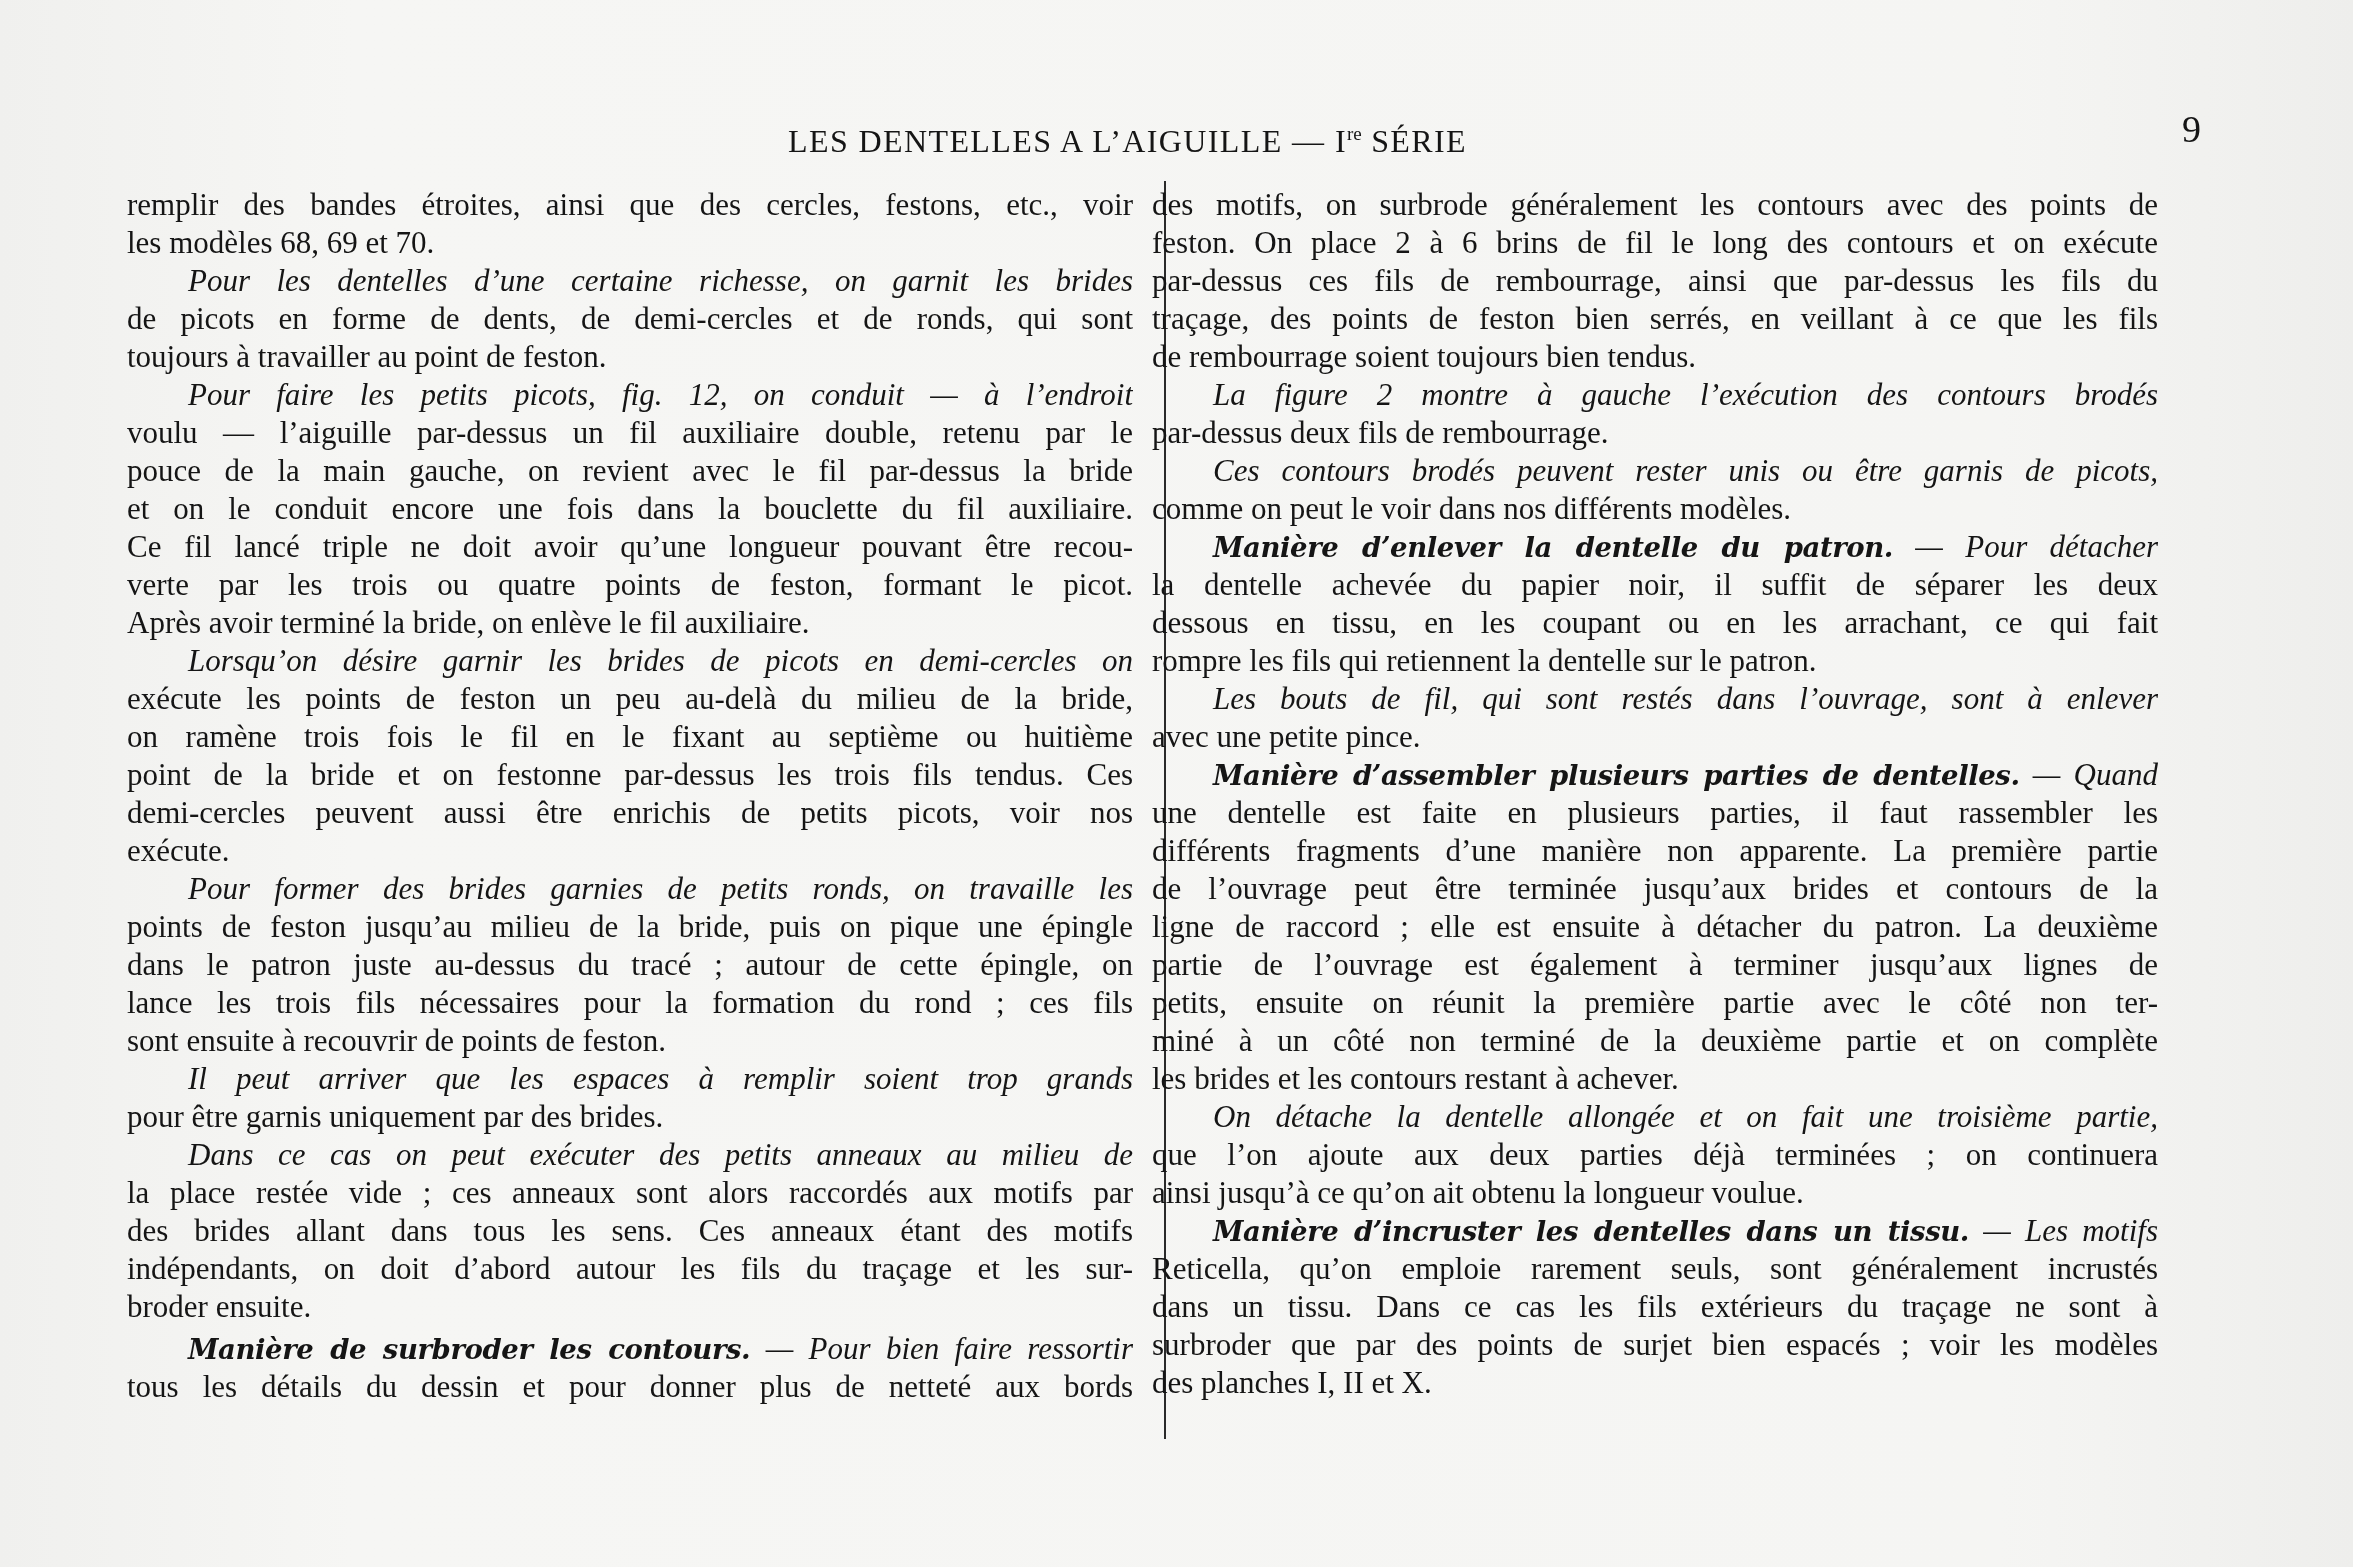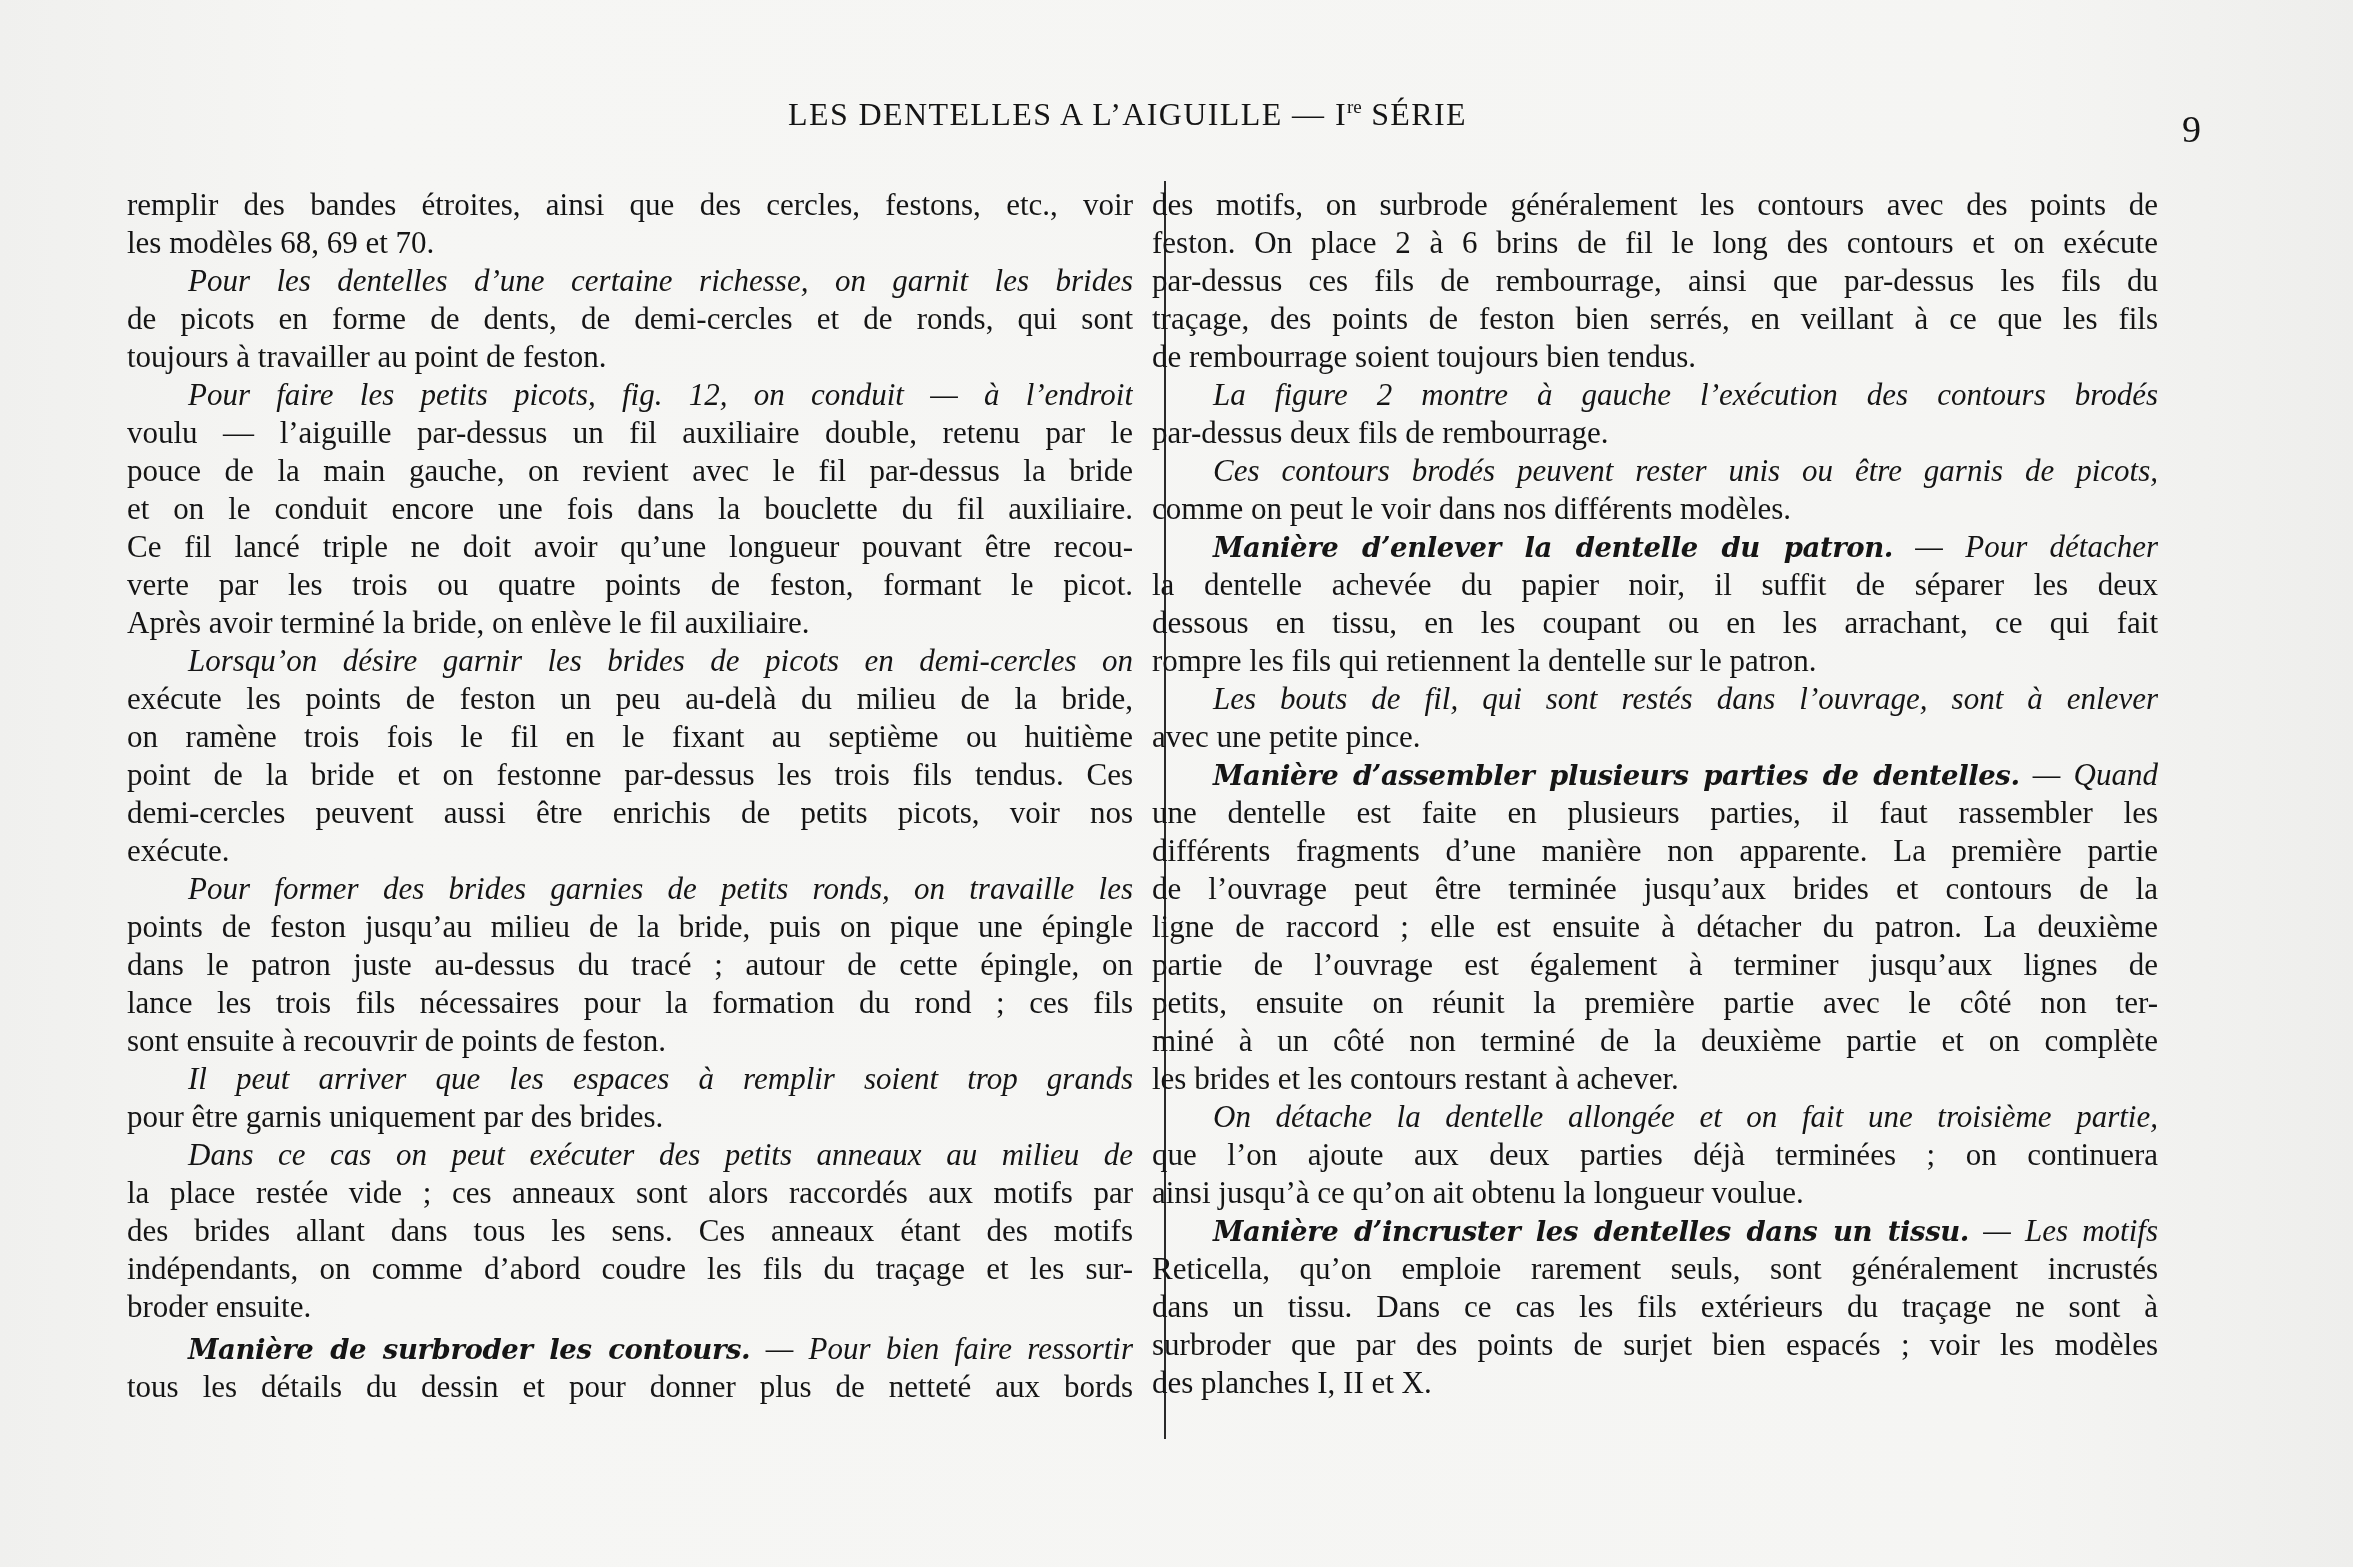--- a/index.html
+++ b/index.html
@@ -5,21 +5,21 @@
   html, body { margin: 0; padding: 0; }
   body {
     width: 2354px; height: 1567px;
     background: #f4f4f2;
     position: relative; overflow: hidden;
     font-family: "Liberation Serif", "DejaVu Serif", serif;
     color: #151515;
   }
   .page { position: absolute; inset: 0; background: linear-gradient(90deg, #f0f0ee 0%, #f6f6f4 15%, #f5f5f3 85%, #eeeeec 100%); }
   .running-head {
-    position: absolute; top: 96px; left: 788px;
+    position: absolute; top: 123px; left: 788px;
     font-size: 32px; letter-spacing: 1.4px; white-space: nowrap; text-align: right;
   }
   .running-head sup { font-size: 19px; letter-spacing: 0; vertical-align: 11.6px; }
   .page-number {
     position: absolute; top: 107px; left: 2182px;
     font-size: 38px;
   }
   .column { position: absolute; top: 186px; }
   .col-left { left: 127px; width: 1006px; }
   .col-right { left: 1152px; width: 1006px; }
@@ -68,21 +68,21 @@
       <div class="line indent"><span>Pour former des brides garnies de petits ronds, on travaille les</span></div>
       <div class="line"><span>points de feston jusqu’au milieu de la bride, puis on pique une épingle</span></div>
       <div class="line"><span>dans le patron juste au-dessus du tracé ; autour de cette épingle, on</span></div>
       <div class="line"><span>lance les trois fils nécessaires pour la formation du rond ; ces fils</span></div>
       <div class="line last"><span>sont ensuite à recouvrir de points de feston.</span></div>
       <div class="line indent"><span>Il peut arriver que les espaces à remplir soient trop grands</span></div>
       <div class="line last"><span>pour être garnis uniquement par des brides.</span></div>
       <div class="line indent"><span>Dans ce cas on peut exécuter des petits anneaux au milieu de</span></div>
       <div class="line"><span>la place restée vide ; ces anneaux sont alors raccordés aux motifs par</span></div>
       <div class="line"><span>des brides allant dans tous les sens. Ces anneaux étant des motifs</span></div>
-      <div class="line"><span>indépendants, on comme d’abord coudre les fils du traçage et les sur-</span></div>
+      <div class="line"><span>indépendants, on doit d’abord autour les fils du traçage et les sur-</span></div>
       <div class="line last"><span>broder ensuite.</span></div>
       <div class="line indent gap"><b>Manière de surbroder les contours.</b><span> — Pour bien faire ressortir</span></div>
       <div class="line"><span>tous les détails du dessin et pour donner plus de netteté aux bords</span></div>
     </div>
   <div class="divider"></div>
   <div class="column col-right" id="col-right">
       <div class="line"><span>des motifs, on surbrode généralement les contours avec des points de</span></div>
       <div class="line"><span>feston. On place 2 à 6 brins de fil le long des contours et on exécute</span></div>
       <div class="line"><span>par-dessus ces fils de rembourrage, ainsi que par-dessus les fils du</span></div>
       <div class="line"><span>traçage, des points de feston bien serrés, en veillant à ce que les fils</span></div>

